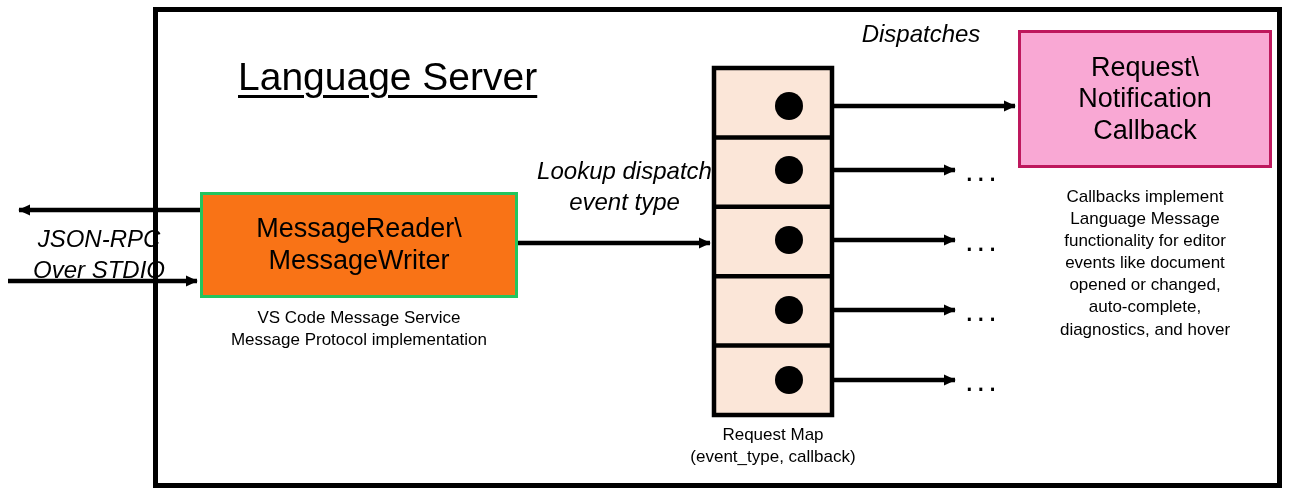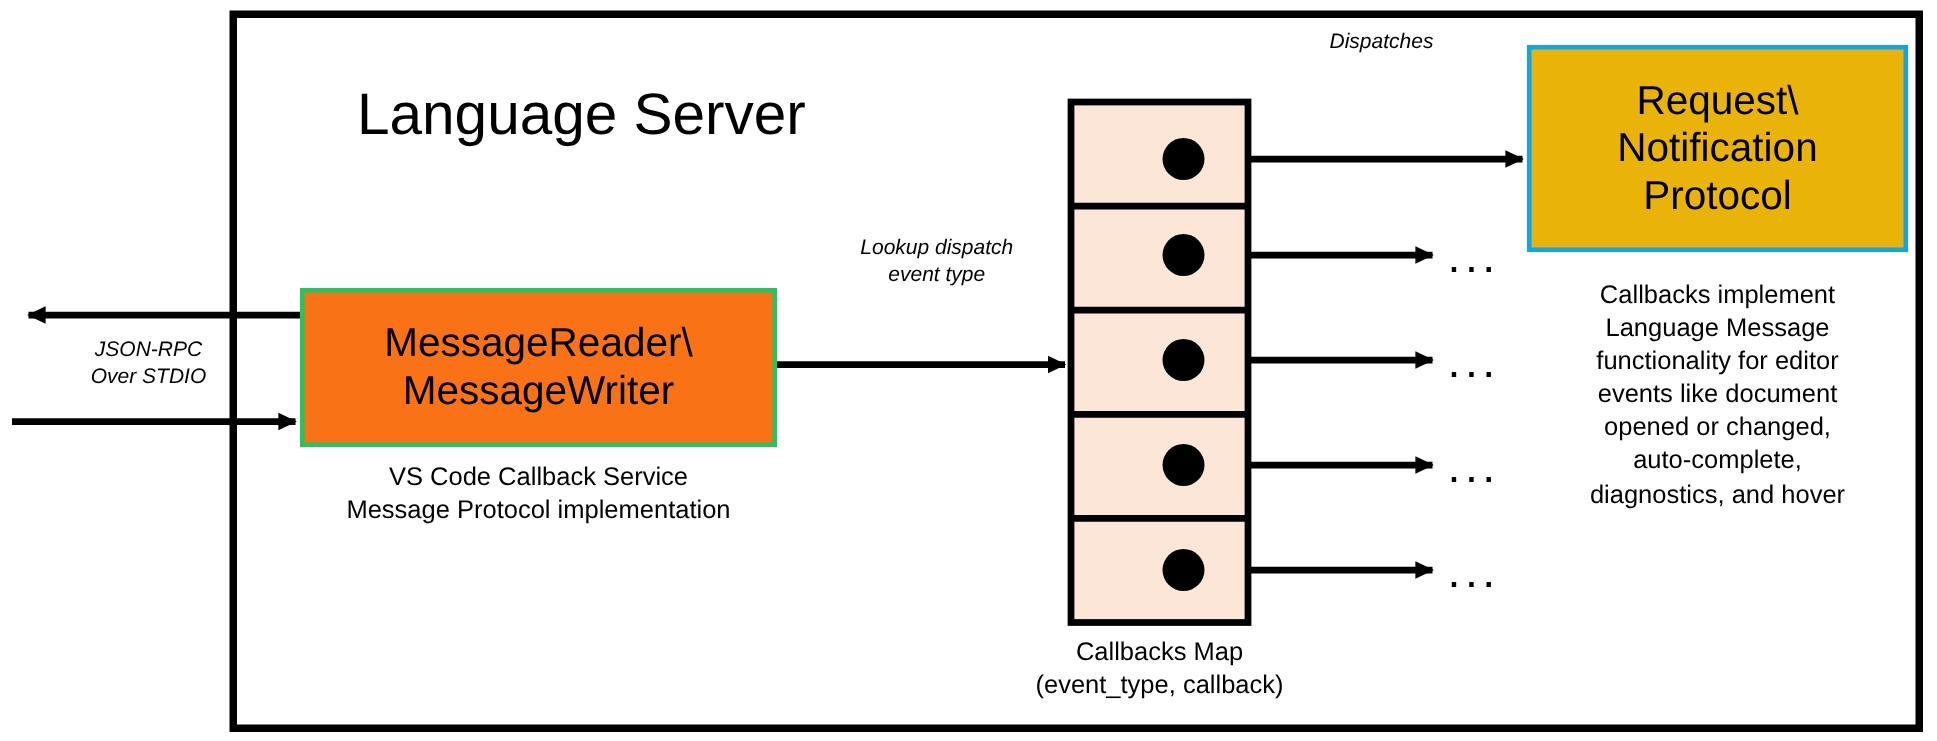--- a/index.html
+++ b/index.html
@@ -2,25 +2,25 @@
 <html><head>
 <meta charset="utf-8">
 <style>
   html,body{margin:0;padding:0;background:#ffffff;}
   body{font-family:"Liberation Sans",sans-serif;}
   #stage{position:relative;width:1291px;height:494px;background:#ffffff;overflow:hidden;}
   svg.layer{position:absolute;left:0;top:0;width:1291px;height:494px;}
   .node{position:absolute;box-sizing:border-box;display:flex;align-items:center;justify-content:center;text-align:center;}
   .boxtext{font-size:27px;line-height:1.17;color:#000;}
   .caption{position:absolute;text-align:center;font-size:17px;line-height:1.30;color:#000;}
-  .edgelabel{position:absolute;text-align:center;font-style:italic;font-size:14px;line-height:1.30;color:#000;}
-  #title{position:absolute;font-size:39px;color:#000;text-underline-offset:5px;text-decoration-thickness:3px;white-space:nowrap;}
+  .edgelabel{position:absolute;text-align:center;font-style:italic;font-size:24px;line-height:1.30;color:#000;}
+  #title{position:absolute;font-size:39px;color:#000;text-decoration:underline;text-underline-offset:5px;text-decoration-thickness:3px;white-space:nowrap;}
   .ellipsis{position:absolute;font-size:31px;line-height:1;color:#000;letter-spacing:3px;white-space:nowrap;}
   .msgbox{background:#f97316;border:3px solid #22c55e;}
-  .cbbox{background:#eab308;border:3px solid #0ea5e9;}
+  .cbbox{background:#f9a8d4;border:3px solid #be185d;}
 </style>
 </head>
 <body>
 
 <div id="stage">
 
   <svg class="layer" viewBox="0 0 1291 494">
     <defs>
       <marker id="ah" markerWidth="11" markerHeight="11" refX="9.6" refY="5.5" orient="auto" markerUnits="userSpaceOnUse">
         <path d="M0,0.6 L10.4,5.5 L0,10.4 z" fill="#000"></path>
@@ -68,53 +68,53 @@
 
   <div id="title" style="left:238px;top:55px;">Language Server</div>
 
   <div class="node msgbox" style="left:200px;top:192px;width:318px;height:106px;">
     <div class="boxtext">
       <div>MessageReader\</div>
       <div>MessageWriter</div>
     </div>
   </div>
   <div class="caption" style="left:200px;top:307px;width:318px;">
-    <div>VS Code Callback Service</div>
+    <div>VS Code Message Service</div>
     <div>Message Protocol implementation</div>
   </div>
 
   <div class="edgelabel" style="left:14px;top:223px;width:170px;">
     <div>JSON-RPC</div>
     <div>Over STDIO</div>
   </div>
 
   <div class="edgelabel" style="left:532px;top:155px;width:185px;">
     <div>Lookup dispatch</div>
     <div>event type</div>
   </div>
 
   <div class="edgelabel" style="left:841px;top:18px;width:160px;">
     <div>Dispatches</div>
   </div>
 
   <div class="caption" style="left:643px;top:424px;width:260px;">
-    <div>Callbacks Map</div>
+    <div>Request Map</div>
     <div>(event_type, callback)</div>
   </div>
 
   <div class="ellipsis" style="left:965px;top:155px;">...</div>
   <div class="ellipsis" style="left:965px;top:225px;">...</div>
   <div class="ellipsis" style="left:965px;top:295px;">...</div>
   <div class="ellipsis" style="left:965px;top:365px;">...</div>
 
   <div class="node cbbox" style="left:1018px;top:30px;width:254px;height:138px;">
     <div class="boxtext">
       <div>Request\</div>
       <div>Notification</div>
-      <div>Protocol</div>
+      <div>Callback</div>
     </div>
   </div>
   <div class="caption" style="left:1008px;top:186px;width:274px;">
     <div>Callbacks implement</div>
     <div>Language Message</div>
     <div>functionality for editor</div>
     <div>events like document</div>
     <div>opened or changed,</div>
     <div>auto-complete,</div>
     <div>diagnostics, and hover</div>

